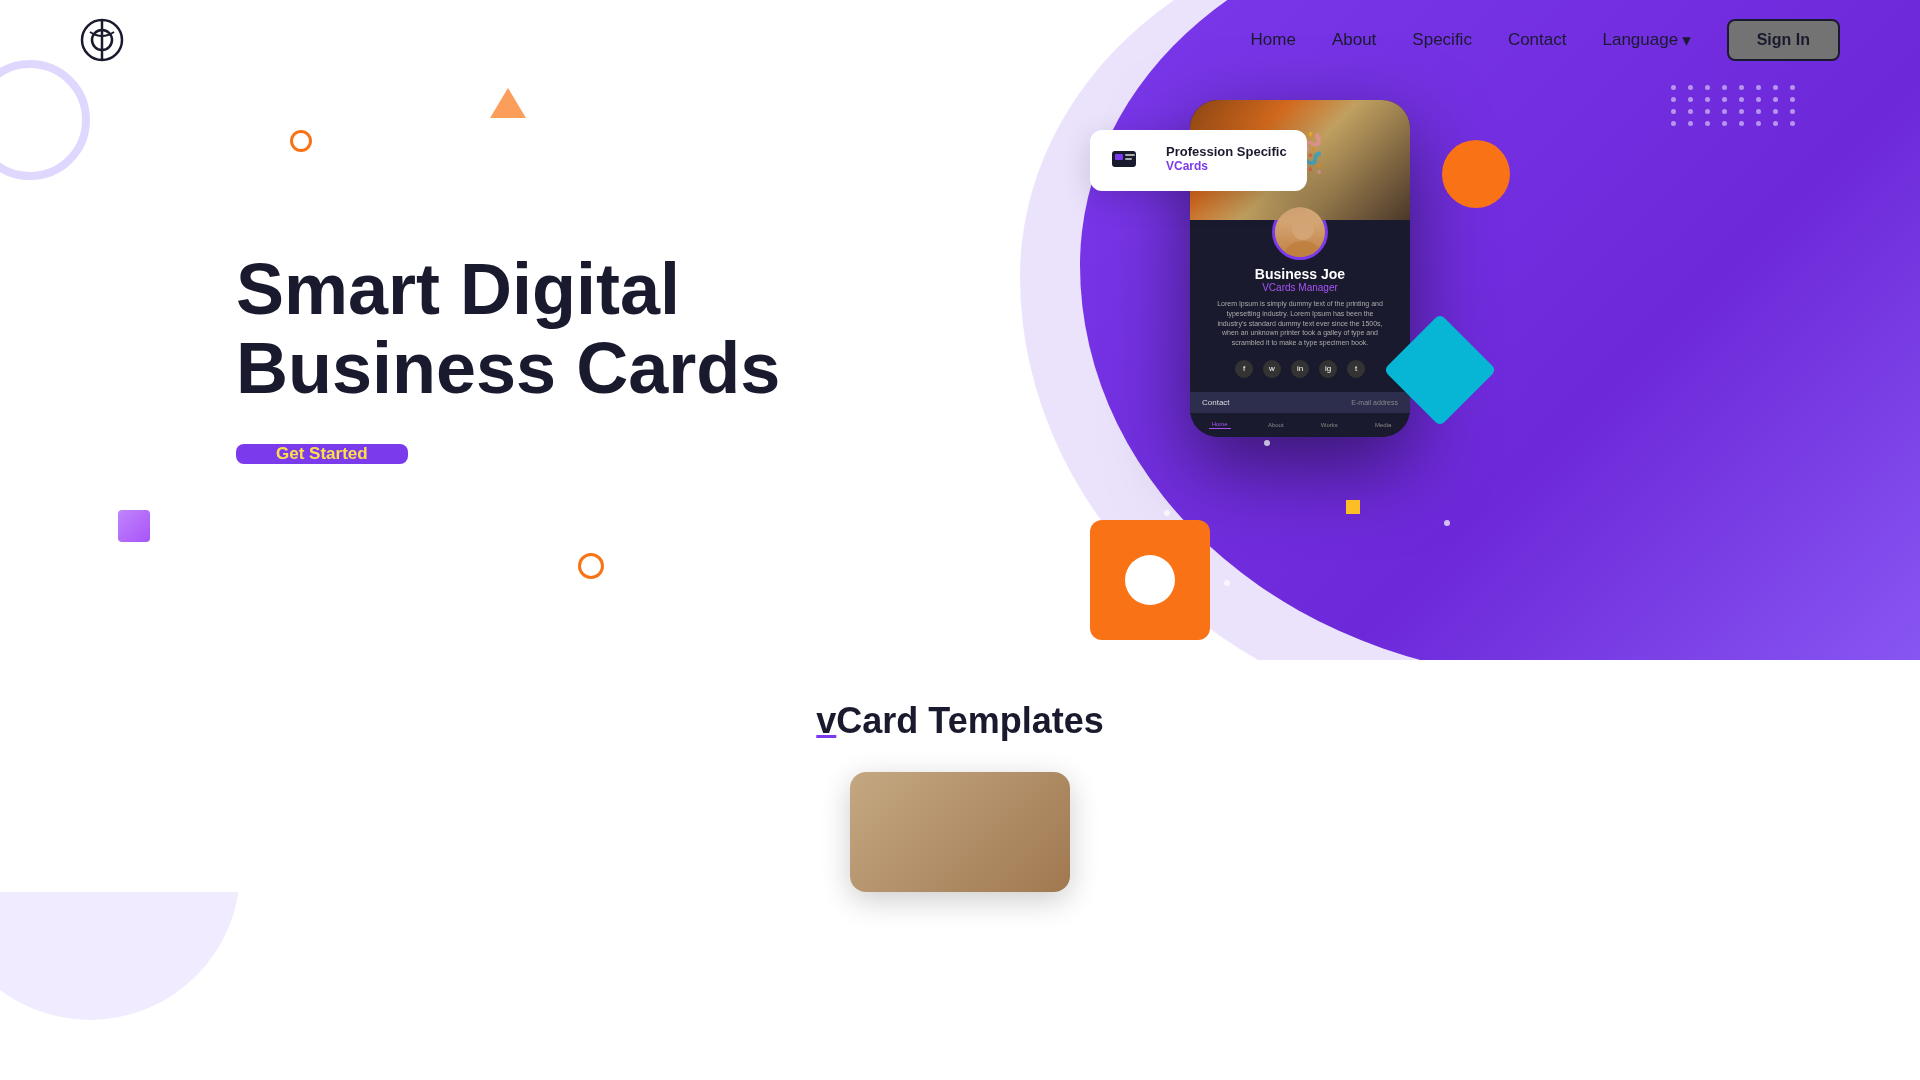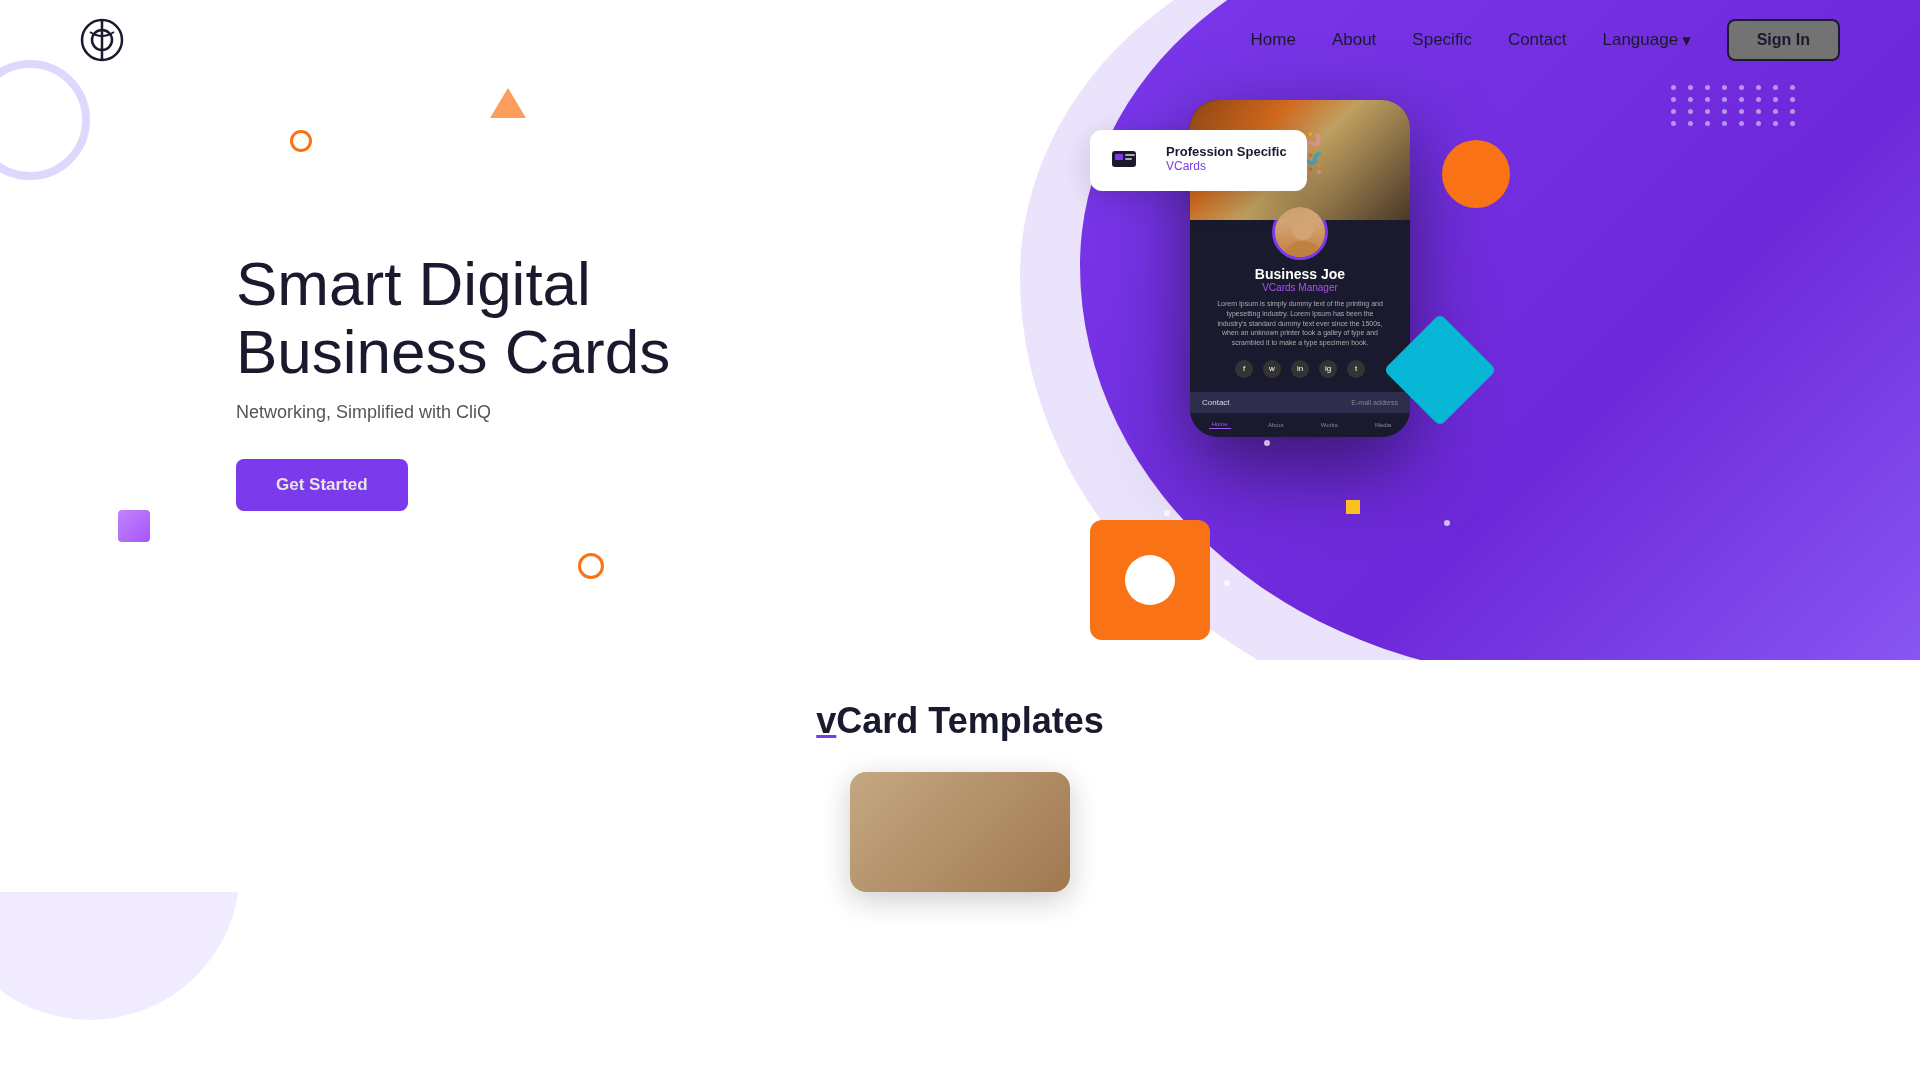--- a/index.html
+++ b/index.html
@@ -119,29 +119,29 @@
       z-index: 5;
     }
     
     .deco-white-dot { position: absolute; width: 6px; height: 6px; background: #fff; border-radius: 50%; z-index: 5; opacity: 0.7; }
 
     
     .hero-text {
       position: absolute; left: 236px; top: 250px; z-index: 10;
     }
     .hero-title {
-      font-size: 62px; font-weight: 400; color: #1a1a2e; line-height: 1.1; max-width: 560px;
+      font-size: 72px; font-weight: 700; color: #1a1a2e; line-height: 1.1; max-width: 560px;
     }
     .hero-subtitle {
       margin-top: 16px; font-size: 18px; color: #555; font-weight: 400;
     }
     .hero-btn {
       margin-top: 36px;
-      background: #7c3aed; color: #e5e5e5; border: none; border-radius: 8px;
-      padding: 16px 40px; font-size: 17px; font-weight: 600; cursor: pointer;
+      background: #7c3aed; color: #fde047; border: none; border-radius: 8px;
+      padding: 0 40px; font-size: 17px; font-weight: 600; cursor: pointer;
     }
     .phone-frame {
       width: 240px; background: #1a1a2e; border-radius: 30px; overflow: hidden;
       box-shadow: 0 30px 80px rgba(0,0,0,0.4);
       position: relative; margin: 0 auto;
     }
     
     .party-bg {
       width: 100%; height: 120px;
       background: linear-gradient(135deg, #8b4513 0%, #d2691e 30%, #c0a060 50%, #4a3728 100%);
@@ -196,21 +196,21 @@
 
     
     .badge-vcard {
       position: absolute; left: -120px; top: 20px; z-index: 20;
       background: #fff; border-radius: 12px; box-shadow: 0 8px 30px rgba(0,0,0,0.15);
       padding: 14px 20px; min-width: 200px;
     }
     .badge-vcard-row { display: flex; align-items: center; gap: 28px; margin-bottom: 4px; }
     .badge-vcard-icon { width: 28px; height: 28px; }
     .badge-vcard-title { font-size: 13px; font-weight: 700; color: #1a1a2e; }
-    .badge-vcard-sub { font-size: 12px; color: #7c3aed; font-weight: 400; }
+    .badge-vcard-sub { font-size: 12px; color: #7c3aed; font-weight: 700; }
 
     
     .badge-templates {
       position: absolute; right: -200px; bottom: 20px; z-index: 20;
       background: #fff; border-radius: 16px; box-shadow: 0 8px 30px rgba(0,0,0,0.12);
       padding: 20px 30px; text-align: center; min-width: 200px;
     }
     .badge-templates-num { font-size: 48px; font-weight: 900; color: #7c3aed; }
     .badge-templates-label { font-size: 16px; font-weight: 700; color: #1a1a2e; }
 
@@ -301,21 +301,20 @@
       <span>▾</span>
     </button>
     <button class="sign-in-btn">Sign In</button>
   </div>
 </nav>
 
 <div class="hero">
 
   <div class="hero-text">
     <h1 class="hero-title">Smart Digital Business Cards</h1>
-    <p class="hero-subtitle">Networking, Simplified with CliQ</p>
     <button class="hero-btn">Get Started</button>
   </div>
 
   <div style="position:absolute; right: 410px; top: 100px; z-index:10; width:420px; height:520px;">
 
     <div class="badge-vcard" style="position:absolute;left:0px;top:30px;z-index:30;">
       <div class="badge-vcard-row">
         <svg class="badge-vcard-icon" viewBox="0 0 28 28" fill="none">
           <rect x="2" y="6" width="24" height="16" rx="3" fill="#1a1a2e"></rect>
           <rect x="5" y="9" width="8" height="6" rx="1" fill="#7c3aed"></rect>

